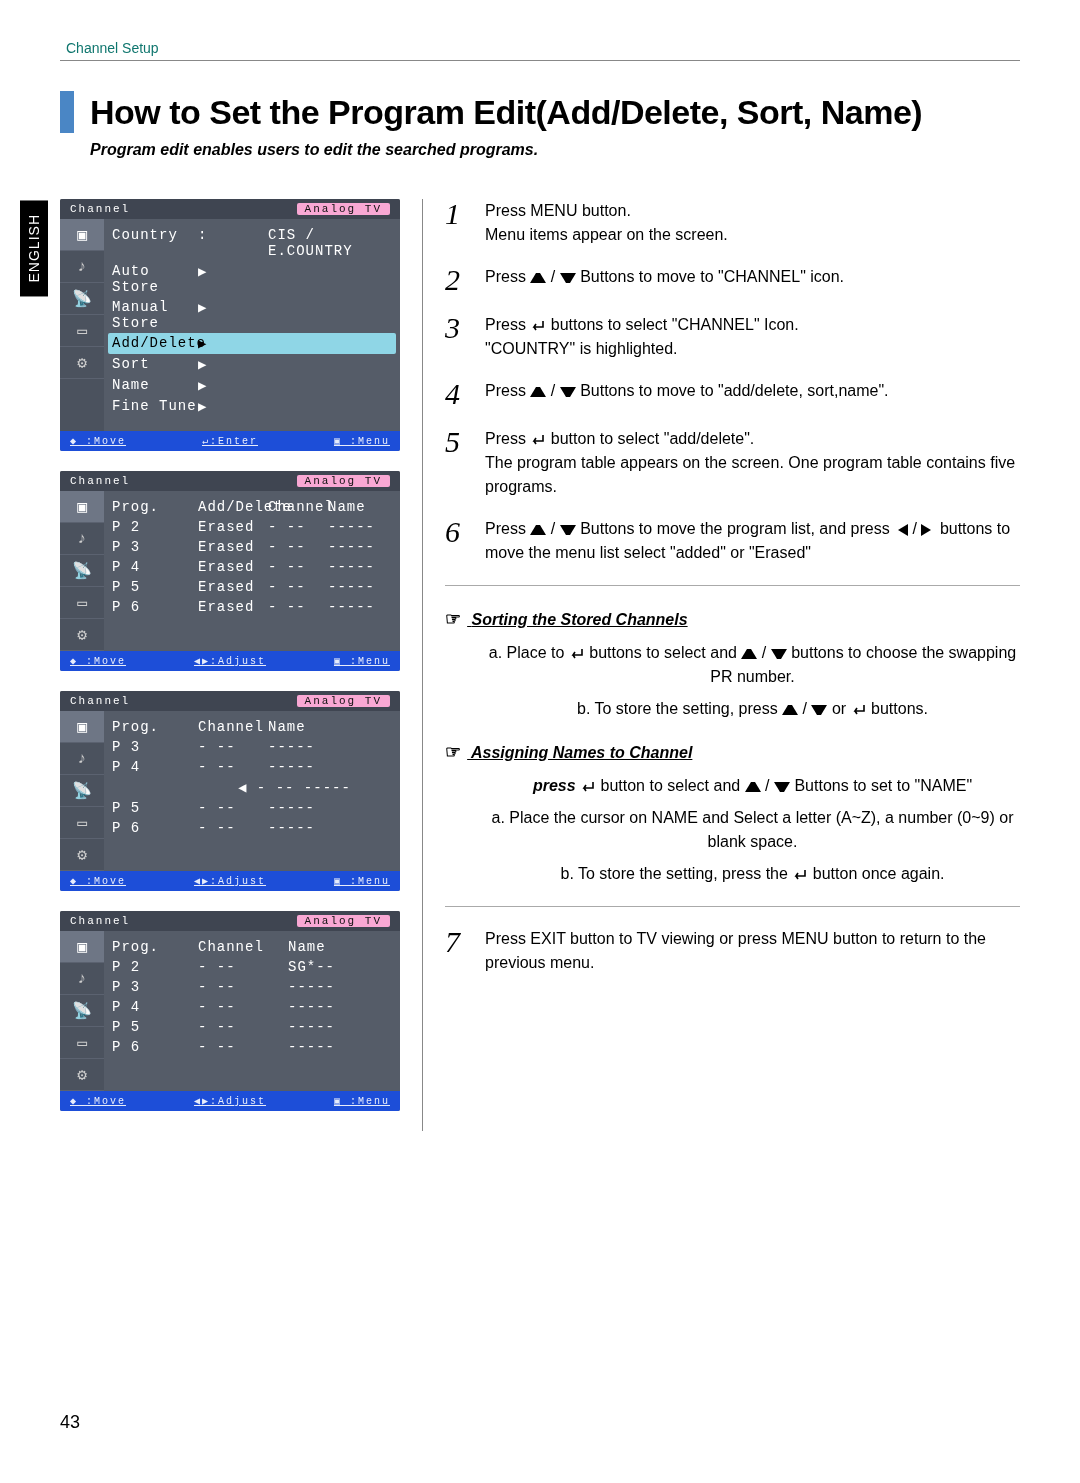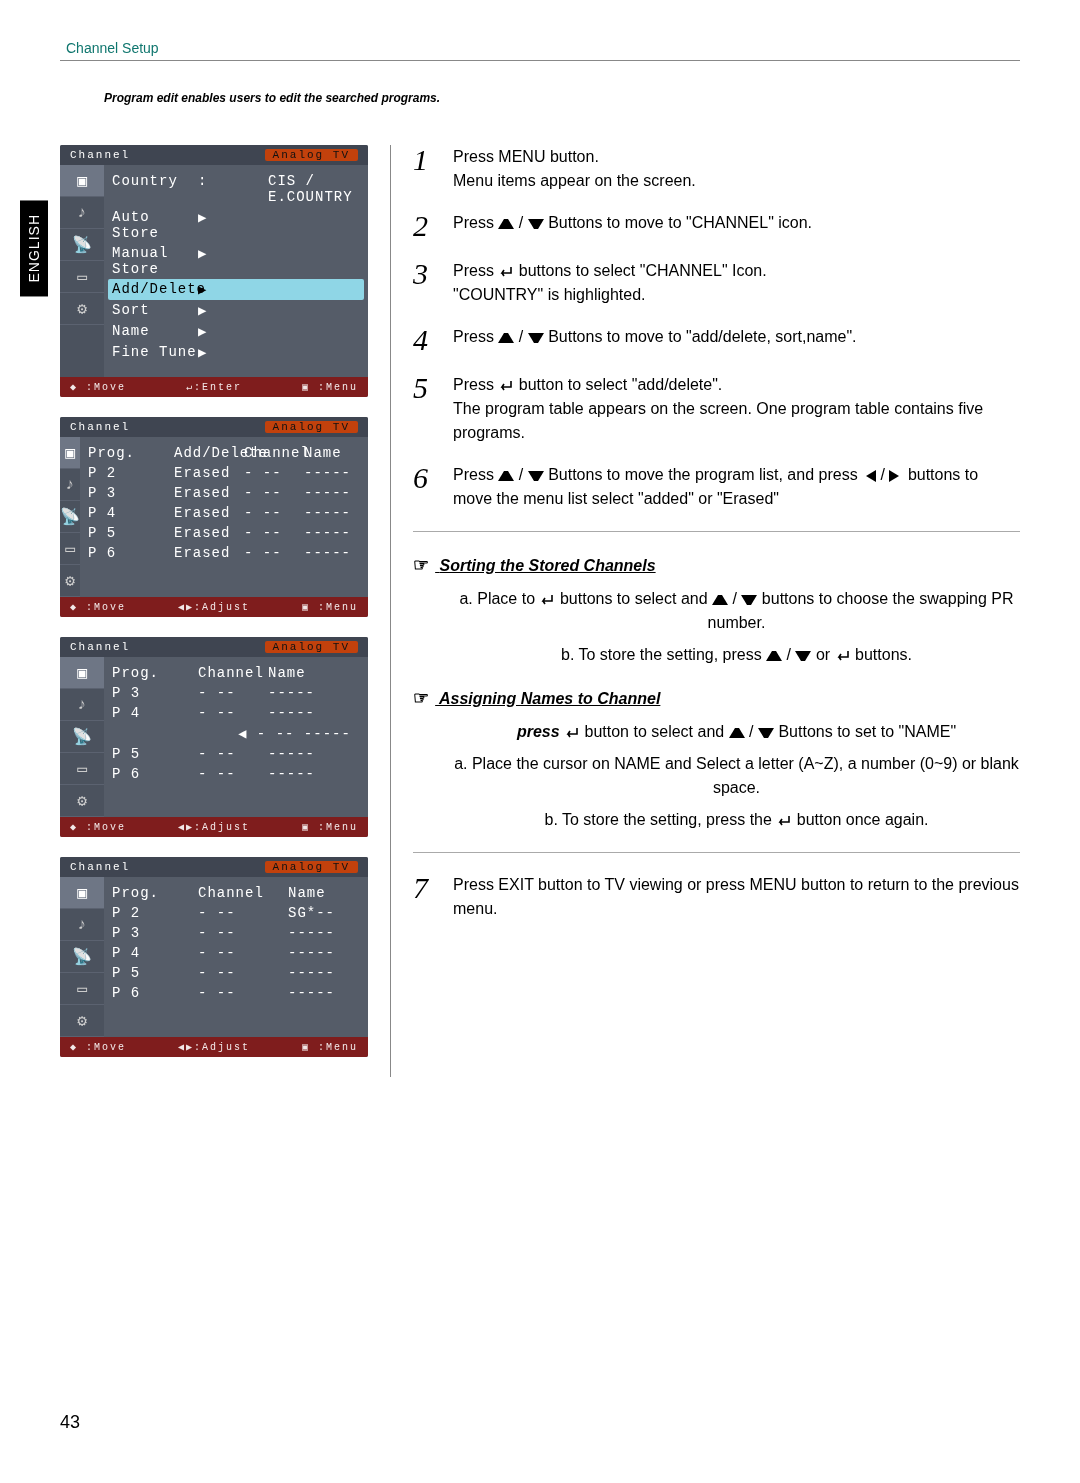--- a/index.html
+++ b/index.html
@@ -23,40 +23,40 @@
     font-size: 14px;
     writing-mode: vertical-rl;
     transform: rotate(180deg);
     padding: 14px 6px;
     letter-spacing: 1px;
   }
   .title-block { margin-top: 30px; }
   .title-bar { display: flex; align-items: center; }
   .accent { width: 14px; height: 42px; background: #4a86c5; margin-right: 16px; }
   .title { font-size: 34px; font-weight: 900; letter-spacing: -0.5px; }
-  .subtitle { font-style: italic; font-weight: bold; font-size: 12px; margin-left: 44px; margin-top: 8px; }
+  .subtitle { font-style: italic; font-weight: bold; font-size: 16px; margin-left: 30px; margin-top: 8px; }
   .columns { display: flex; margin-top: 40px; }
-  .left-col { width: 308px; flex-shrink: 0; }
+  .left-col { width: 340px; flex-shrink: 0; }
   .divider-v { width: 1px; background: #888; margin: 0 22px; }
   .right-col { flex: 1; font-size: 16px; line-height: 1.5; }
   .osd { background: #555c68; color: #fff; font-family: "Courier New", monospace; font-size: 11px; margin-bottom: 20px; border-radius: 2px; overflow: hidden; }
   .osd-header { display: flex; justify-content: space-between; background: #3f4551; padding: 4px 10px; font-size: 11px; letter-spacing: 2px; }
-  .osd-header .right { background: #c2410c; color: #111; padding: 0 8px; border-radius: 2px; }
+  .osd-header .right { background: #f9a8d4; color: #111; padding: 0 8px; border-radius: 2px; }
   .osd-body { display: flex; }
   .osd-icons { width: 44px; display: flex; flex-direction: column; background: #4b525e; }
   .osd-icon { height: 32px; border-bottom: 1px solid #5b6270; display:flex; align-items:center; justify-content:center; font-size:16px; color:#ccc; }
   .osd-icon.active { background:#6e7685; color:#fff; }
   .osd-content { flex:1; padding: 6px 4px 14px 4px; position:relative; }
   .osd-row { display:flex; padding:2px 0; letter-spacing:1px; font-size:14px; }
   .osd-row.hl { background:#8fd6e6; color:#000; border-radius:2px; }
   .osd-row .c1 { width:90px; padding-left:4px; }
   .osd-row .c2 { width:70px; }
   .osd-row .c3 { width:60px; }
   .osd-row .c4 { width:60px; }
-  .osd-footer { display:flex; justify-content:space-between; background:#7f1d1d; padding:4px 10px; letter-spacing:2px; font-size:10px; }
+  .osd-footer { display:flex; justify-content:space-between; background:#1d4ed8; padding:4px 10px; letter-spacing:2px; font-size:10px;text-decoration:underline; }
   .osd-footer span { opacity:.9; }
   .step { display:flex; margin-bottom: 18px; }
   .step-num { font-family: "Times New Roman", serif; font-style: italic; font-size: 30px; width: 40px; flex-shrink: 0; line-height: 1; }
   .step-text {}
   .note-icon { display:inline-block; font-size:18px; font-weight:bold; font-style:normal; margin-right:6px; }
   .subhead { font-style: italic; font-weight: bold; margin: 18px 0 8px 0; text-decoration: underline; }
   .sublist { margin-left: 40px; margin-bottom: 10px; }
   .sublist p { margin-bottom: 8px; text-align: center; }
   .glyph { display:inline-block; vertical-align: -2px; padding: 0 2px; }
   .page-num { position:absolute; left:60px; bottom:50px; font-size:18px; }
@@ -70,20 +70,24 @@
 </style>
 </head>
 <body>
 
 <div class="header-small">Channel Setup</div>
 <hr class="top-rule">
 
 <div class="lang-tab">ENGLISH</div>
 
 <div class="title-block">
+  <div class="title-bar">
+    <div class="accent"></div>
+    <div class="title">How to Set the Program Edit(Add/Delete, Sort, Name)</div>
+  </div>
   <div class="subtitle">Program edit enables users to edit the searched programs.</div>
 </div>
 
 <div class="columns">
   <div class="left-col">
 
     <div class="osd">
       <div class="osd-header">
         <span>Channel</span>
         <span class="right">Analog TV</span>

